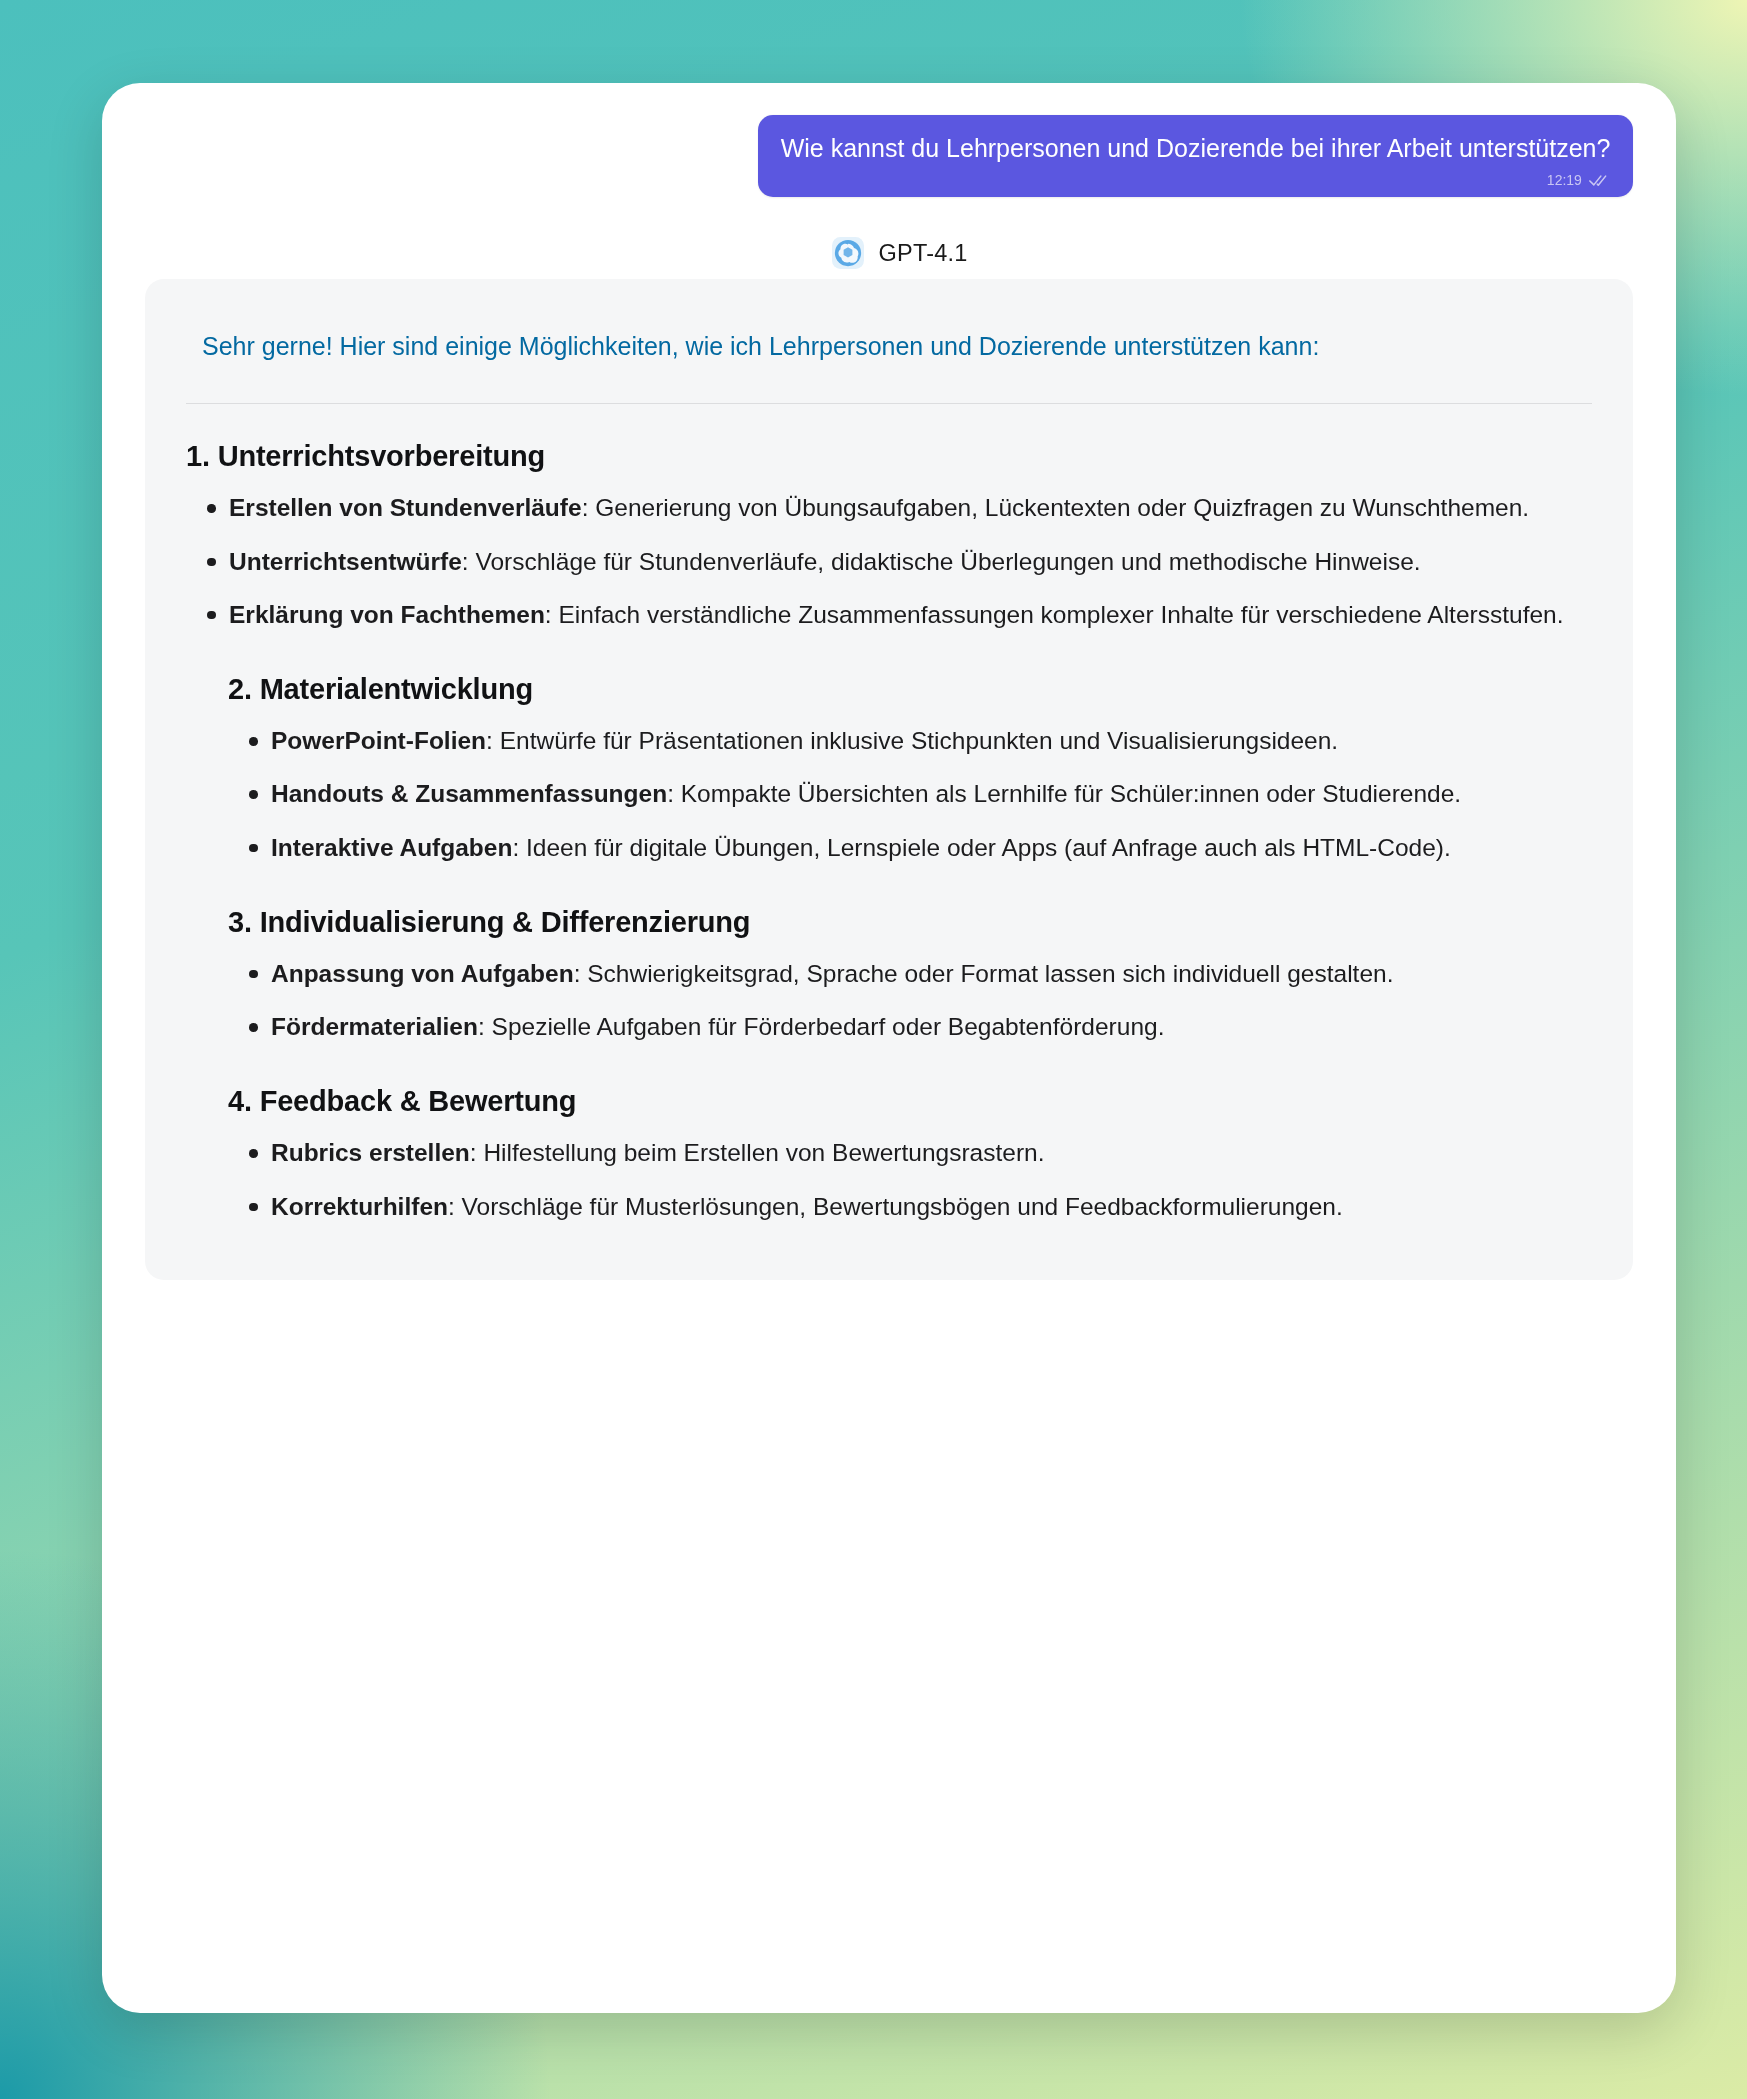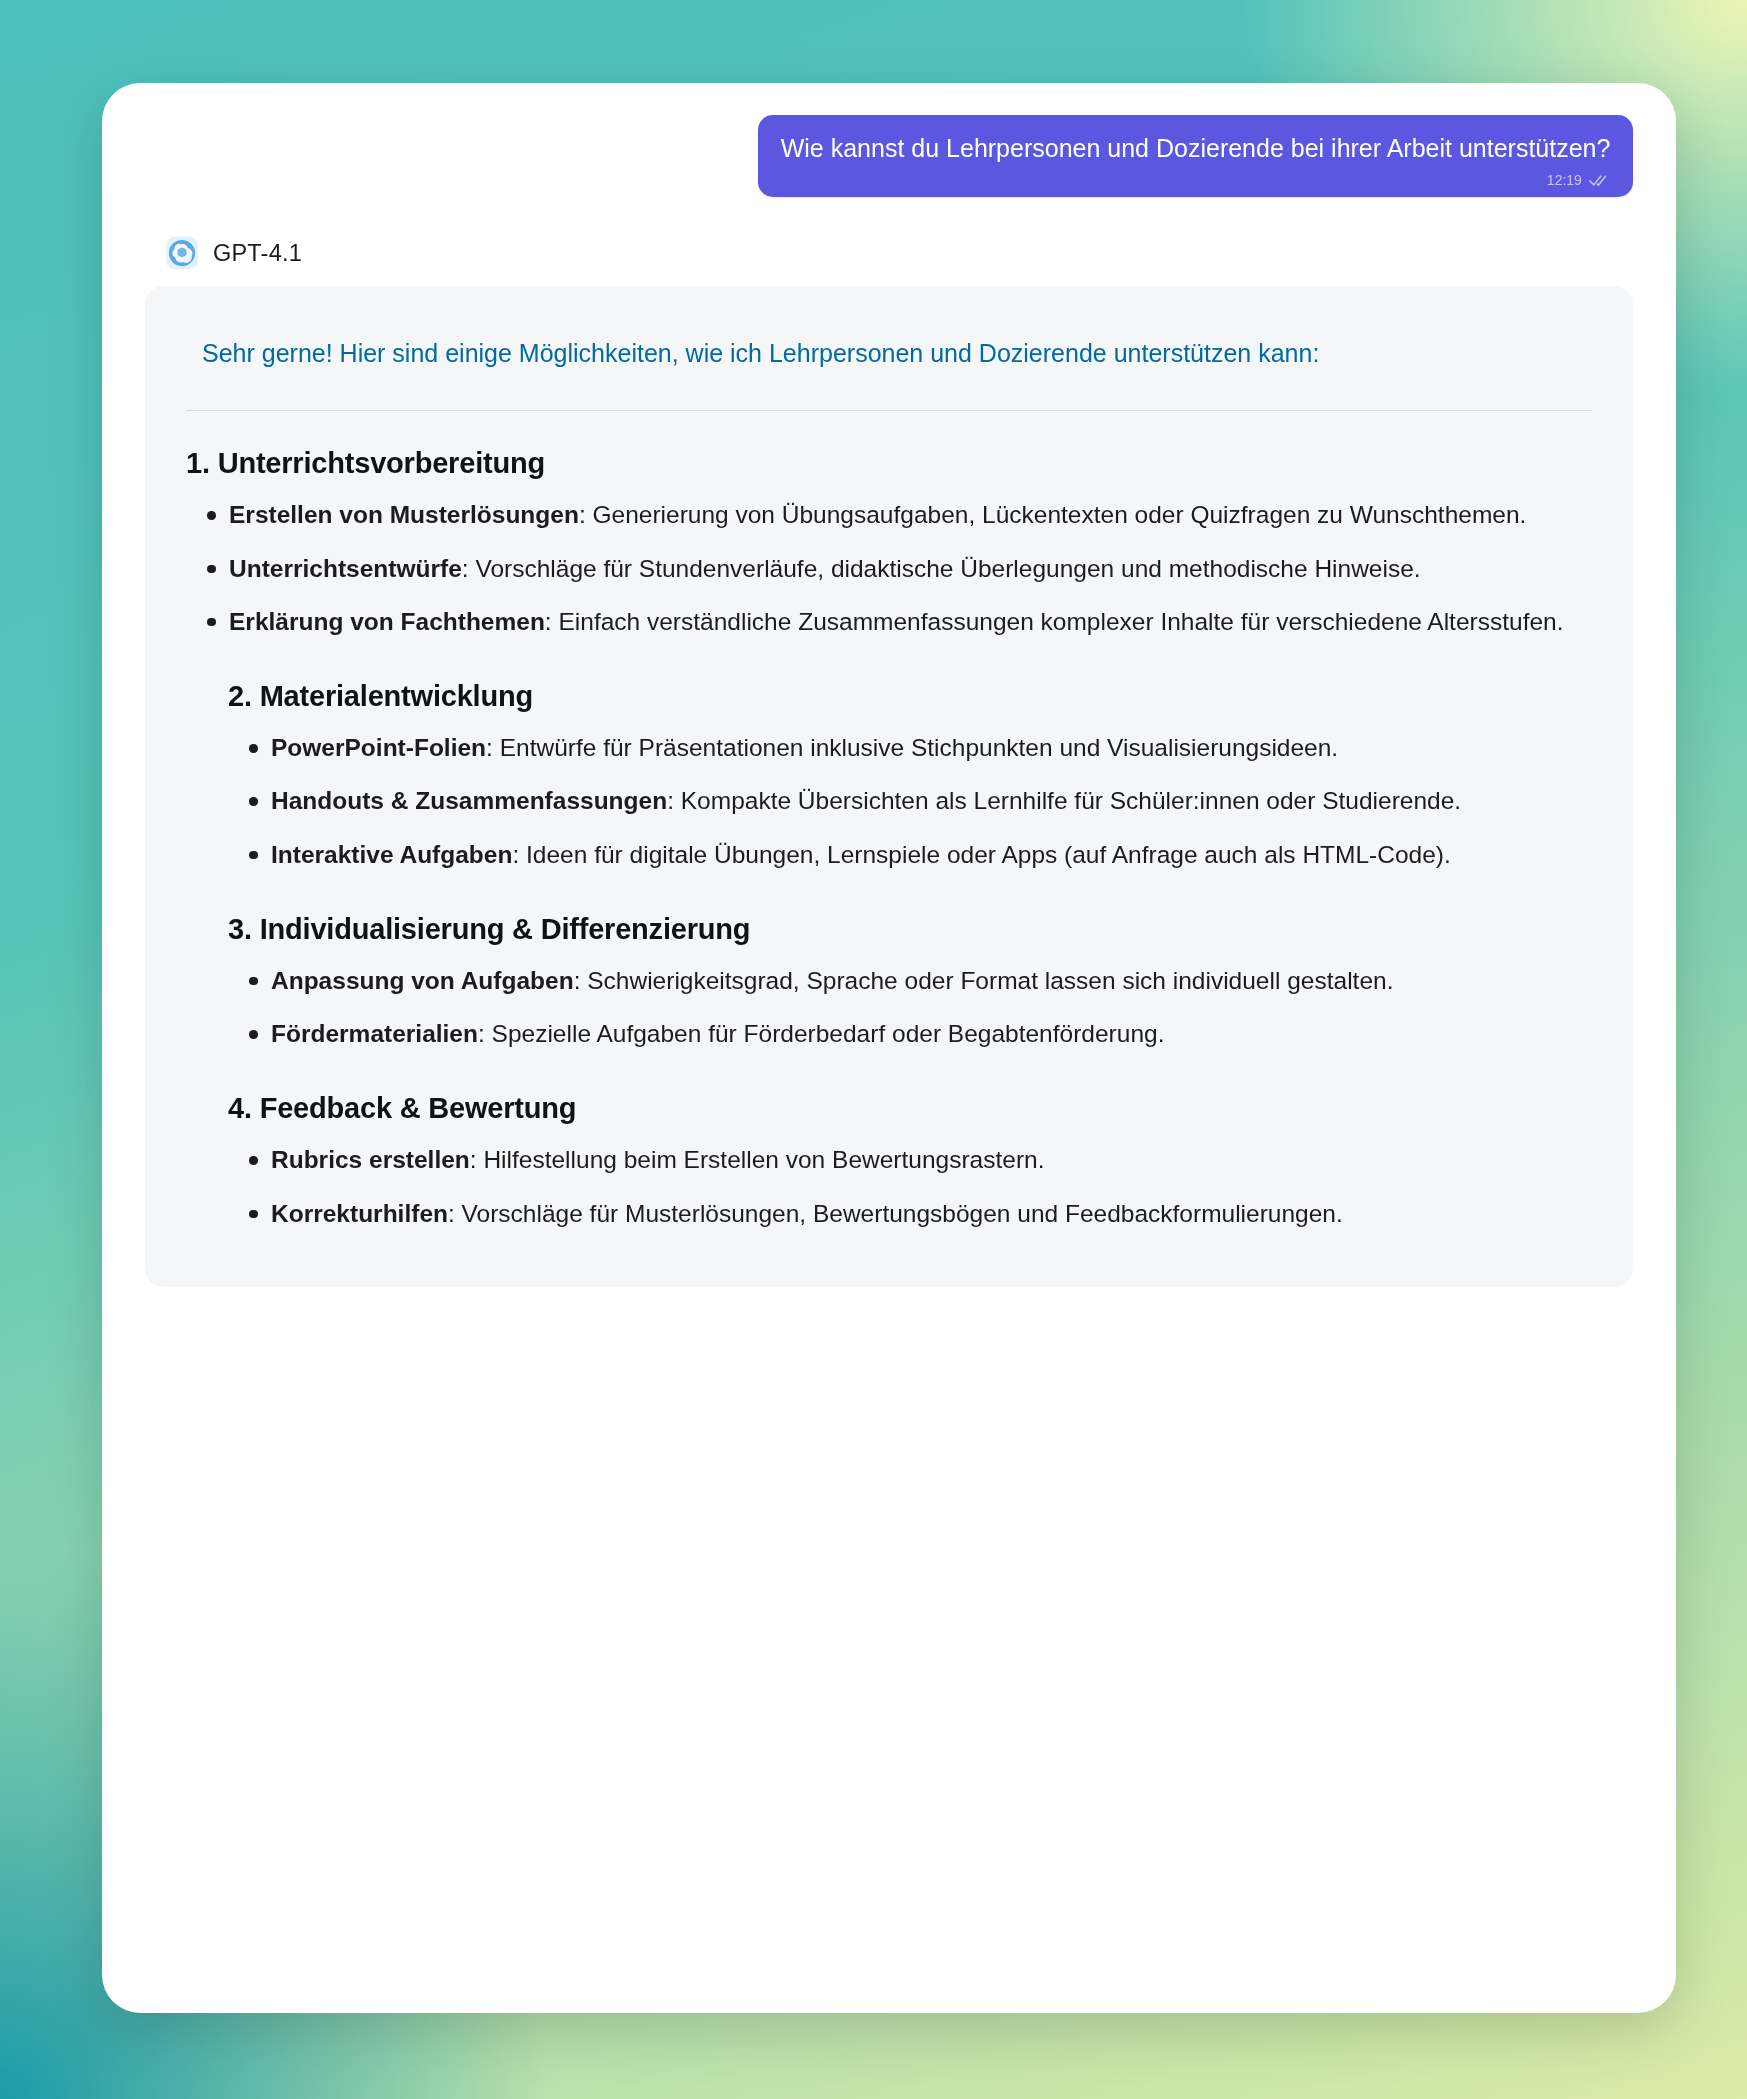--- a/index.html
+++ b/index.html
@@ -78,21 +78,22 @@
     height: 15px;
     color: #c9c6f3;
     display: inline-block;
   }
 
   
   .assistant-head {
     display: flex;
     align-items: center;
     gap: 15px;
-    margin: 40px 0 17px 21px;
+    margin: 40px 0 10px 21px;
+    justify-content: center;
   }
   .gpt-logo {
     width: 32px;
     height: 32px;
     border-radius: 8.5px;
     background: #e3f1fb;
     display: flex;
     align-items: center;
     justify-content: center;
   }
@@ -192,21 +193,21 @@
       <span class="model-name">GPT-4.1</span>
     </div>
 
     <div class="assistant-bubble">
       <p class="intro">Sehr gerne! Hier sind einige Möglichkeiten, wie ich Lehrpersonen und Dozierende unterstützen kann:</p>
       <hr class="sep">
       <div id="sections">
           <div class="section">
             <h3 class="section-title">1. Unterrichtsvorbereitung</h3>
             <ul class="bullets">
-              <li><b>Erstellen von Musterlösungen</b><span>: Generierung von Übungsaufgaben, Lückentexten oder Quizfragen zu Wunschthemen.</span></li>
+              <li><b>Erstellen von Stundenverläufe</b><span>: Generierung von Übungsaufgaben, Lückentexten oder Quizfragen zu Wunschthemen.</span></li>
               <li><b>Unterrichtsentwürfe</b><span>: Vorschläge für Stundenverläufe, didaktische Überlegungen und methodische Hinweise.</span></li>
               <li><b>Erklärung von Fachthemen</b><span>: Einfach verständliche Zusammenfassungen komplexer Inhalte für verschiedene Altersstufen.</span></li>
             </ul>
           </div>
           <div class="section">
             <h3 class="section-title">2. Materialentwicklung</h3>
             <ul class="bullets">
               <li><b>PowerPoint-Folien</b><span>: Entwürfe für Präsentationen inklusive Stichpunkten und Visualisierungsideen.</span></li>
               <li><b>Handouts &amp; Zusammenfassungen</b><span>: Kompakte Übersichten als Lernhilfe für Schüler:innen oder Studierende.</span></li>
               <li><b>Interaktive Aufgaben</b><span>: Ideen für digitale Übungen, Lernspiele oder Apps (auf Anfrage auch als HTML-Code).</span></li>

